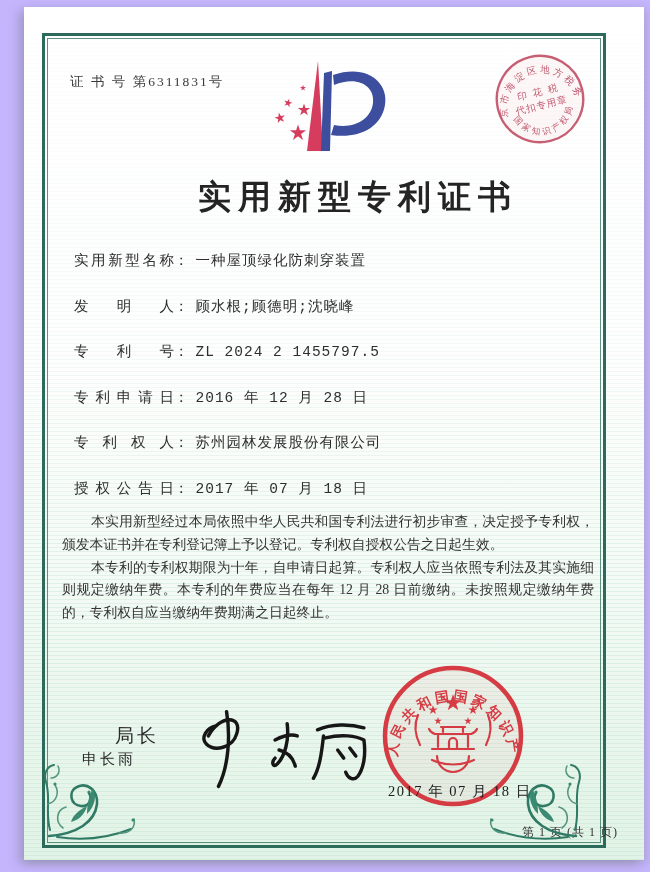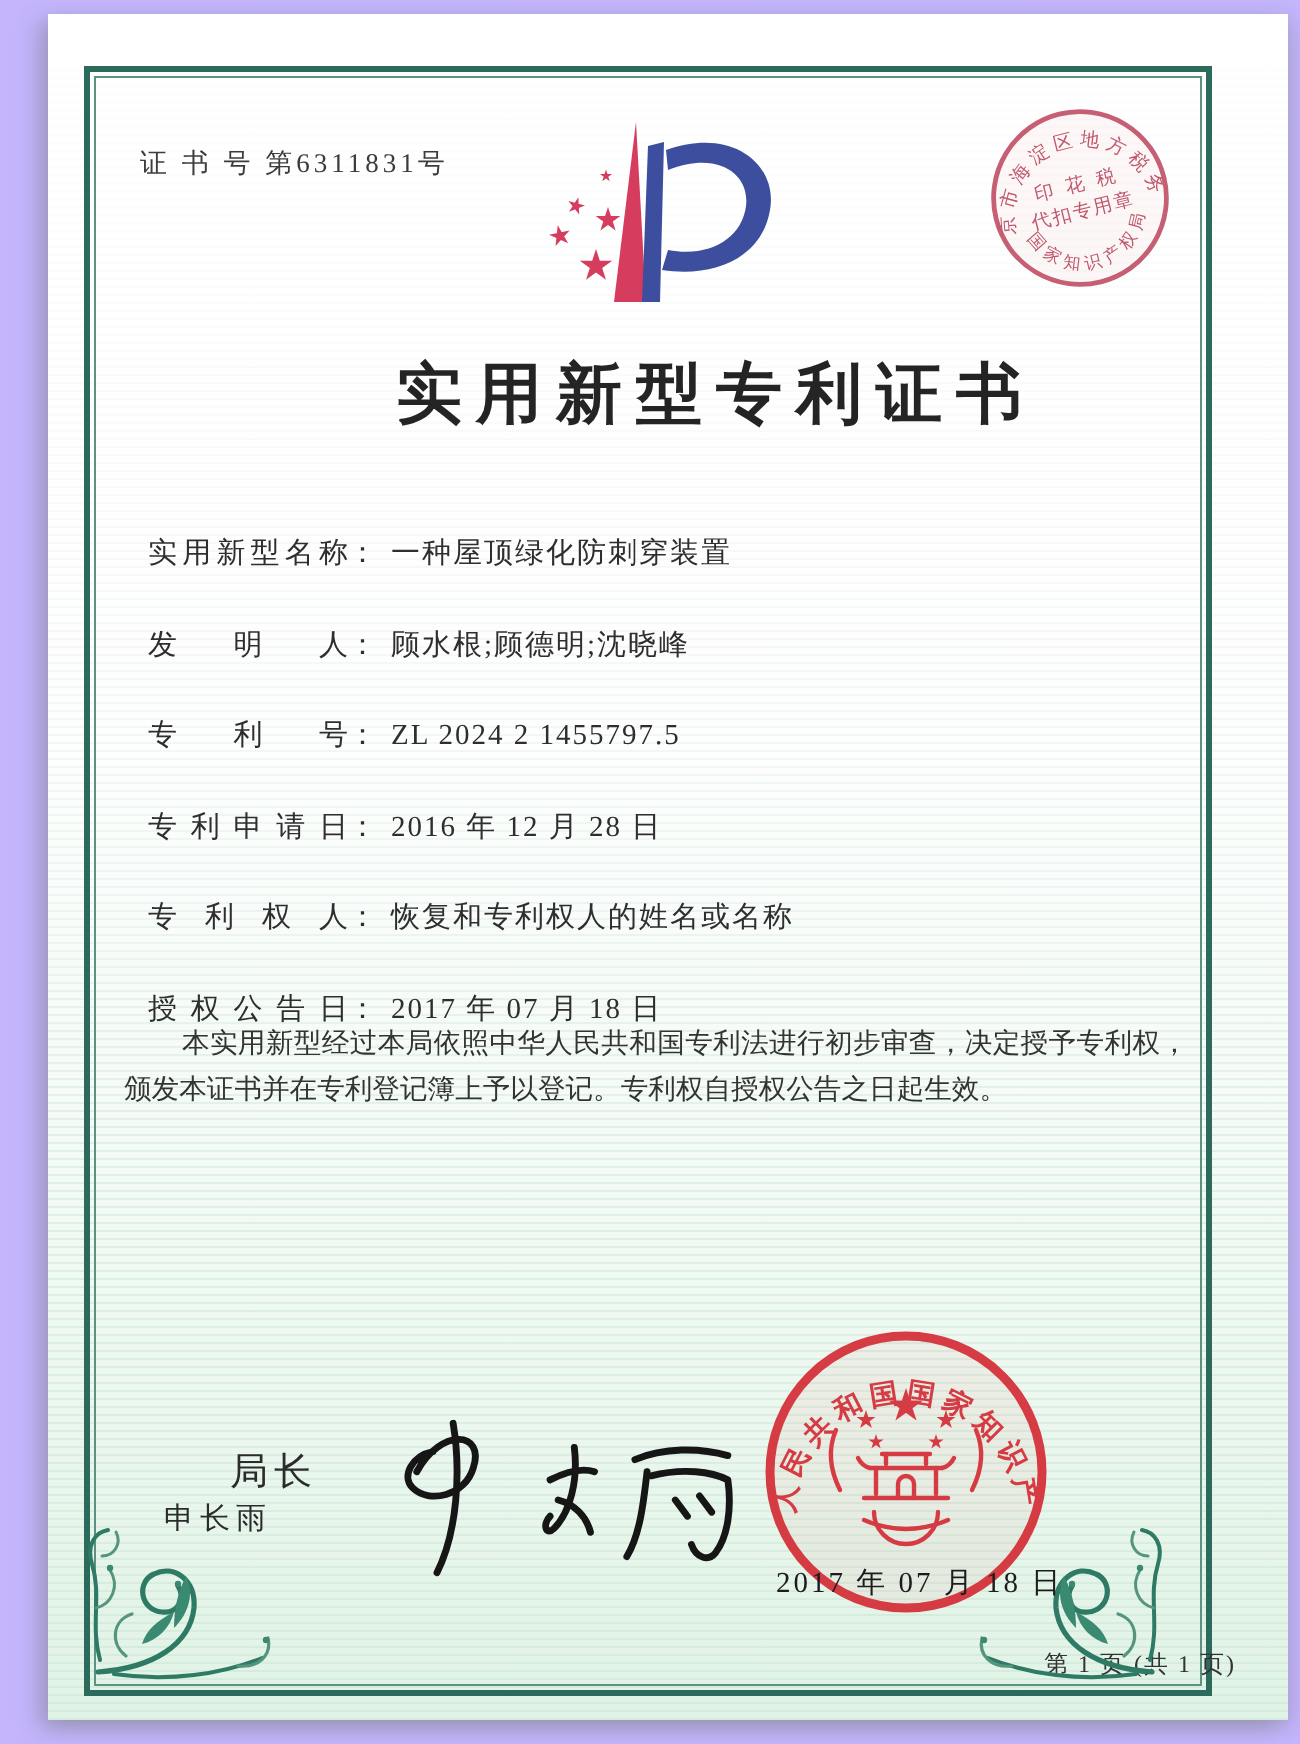--- a/index.html
+++ b/index.html
@@ -13,21 +13,21 @@
          background:linear-gradient(180deg,rgba(255,255,255,.95) 0%,rgba(255,255,255,.6) 40%,
                     rgba(219,242,226,.25) 68%,rgba(198,232,208,.5) 100%);}
   .frame{position:absolute;left:18px;top:26px;width:558px;height:809px;border:3px solid #2c6a5c;z-index:1;}
   .frame-inner{position:absolute;inset:2px;border:1px solid #5f9183;}
   .content{position:absolute;inset:0;z-index:2;}
   .cert-number{position:absolute;left:46px;top:66px;font-size:13.5px;letter-spacing:2px;color:#3c3c3c;}
   .logo{position:absolute;left:247px;top:50px;width:126px;height:112px;}
   .tax-stamp{position:absolute;left:468px;top:44px;width:96px;height:96px;transform:rotate(-14deg);opacity:.92;}
   .title{position:absolute;left:0;top:168px;width:594px;text-align:center;font-size:33px;
          letter-spacing:7px;font-weight:600;color:#242424;padding-left:37px;}
-  .fields{position:absolute;left:50px;top:260px;}
+  .fields{position:absolute;left:50px;top:244px;font-family:Liberation Mono, monospace;}
   .field-row{height:45.5px;font-size:14.5px;color:#2e2e2e;white-space:nowrap;}
   .field-label{display:inline-block;width:100px;text-align:justify;text-align-last:justify;vertical-align:top;}
   .field-colon{margin-right:7px;}
   .field-value{letter-spacing:1px;}
   .body-text{position:absolute;left:38px;top:504px;width:532px;font-size:13.8px;line-height:22.8px;
          color:#333;text-align:justify;}
   .body-text p{margin:0;text-indent:2.1em;}
   .sig-title{position:absolute;left:75px;top:716px;font-size:19px;letter-spacing:3px;color:#2b2b2b;margin-left:16px;}
   .sig-name{position:absolute;left:58px;top:743px;font-size:15px;letter-spacing:3px;color:#2b2b2b;}
   .signature{position:absolute;left:146px;top:694px;width:202px;height:94px;z-index:4;}
@@ -94,29 +94,30 @@
         <div class="field-row">
           <span class="field-label">发明人</span><span class="field-colon">：</span><span class="field-value">顾水根;顾德明;沈晓峰</span>
         </div>
         <div class="field-row">
           <span class="field-label">专利号</span><span class="field-colon">：</span><span class="field-value">ZL 2024 2 1455797.5</span>
         </div>
         <div class="field-row">
           <span class="field-label">专利申请日</span><span class="field-colon">：</span><span class="field-value">2016 年 12 月 28 日</span>
         </div>
         <div class="field-row">
-          <span class="field-label">专利权人</span><span class="field-colon">：</span><span class="field-value">恢复和专利权人的姓名或名称</span>
+          <span class="field-label">专利权人</span><span class="field-colon">：</span><span class="field-value">苏州园林发展股份有限公司</span>
         </div>
         <div class="field-row">
           <span class="field-label">授权公告日</span><span class="field-colon">：</span><span class="field-value">2017 年 07 月 18 日</span>
         </div>
       </div>
 
       <div class="body-text">
         <p>本实用新型经过本局依照中华人民共和国专利法进行初步审查，决定授予专利权，颁发本证书并在专利登记簿上予以登记。专利权自授权公告之日起生效。</p>
+        <p>本专利的专利权期限为十年，自申请日起算。专利权人应当依照专利法及其实施细则规定缴纳年费。本专利的年费应当在每年 12 月 28 日前缴纳。未按照规定缴纳年费的，专利权自应当缴纳年费期满之日起终止。</p>
       </div>
 
       <div class="sig-title">局长</div>
       <div class="sig-name">申长雨</div>
 
       <svg class="signature" viewBox="0 0 200 92">
         <g fill="none" stroke="#161616" stroke-width="3.4" stroke-linecap="round" stroke-linejoin="round">
           <path d="M38,34 C50,12 72,14 66,32 C62,46 44,50 36,42 C30,36 36,26 46,24"></path>
           <path d="M56,10 C60,34 58,64 48,84"></path>
           <path d="M104,38 C112,34 120,32 126,34"></path>

